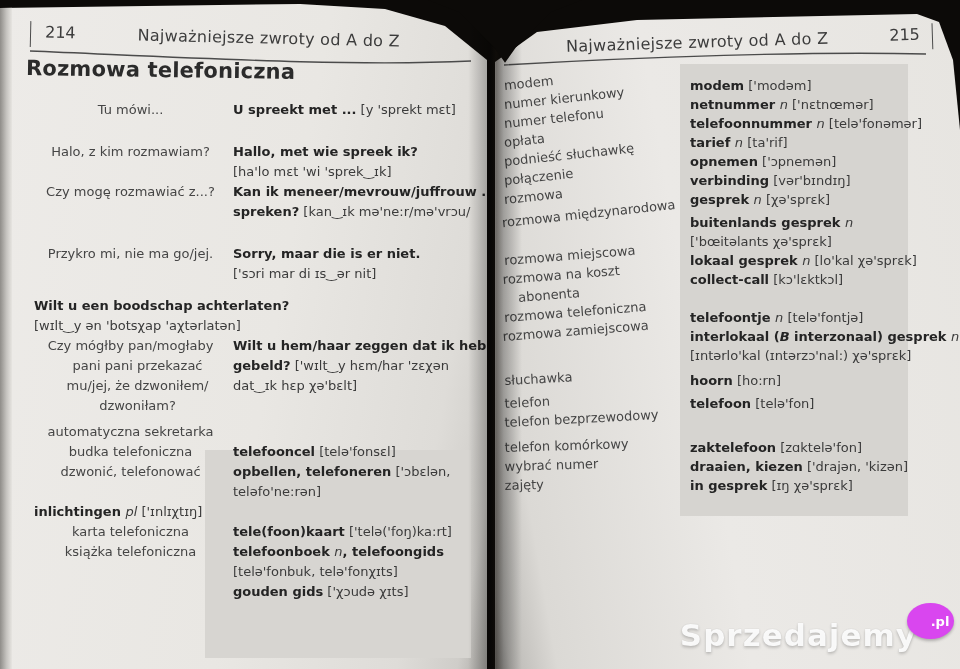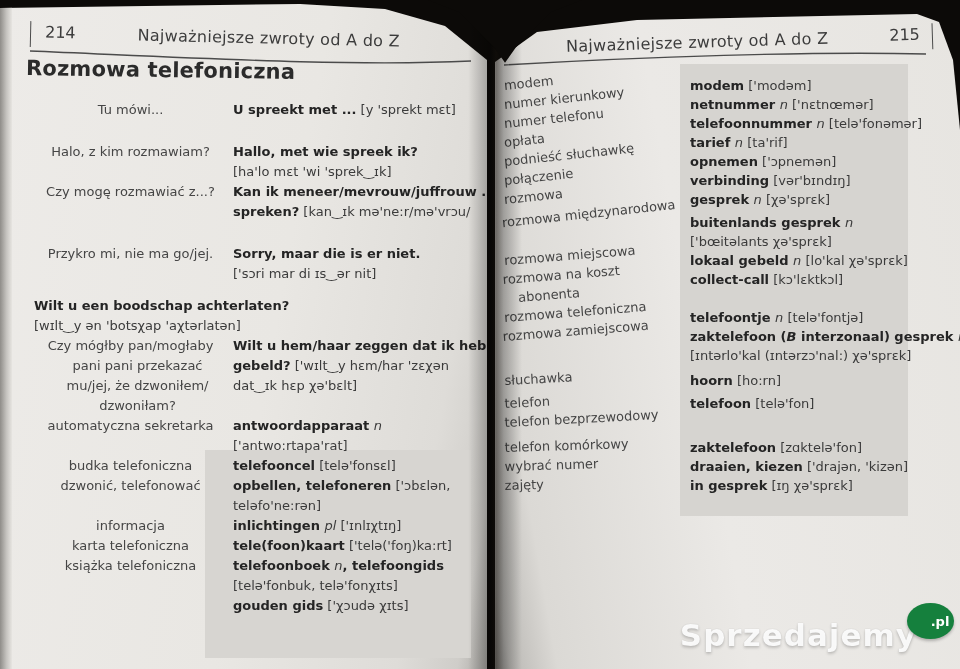--- a/index.html
+++ b/index.html
@@ -47,35 +47,35 @@
   .rp-rows .pl{width:181px;flex:none;padding-right:4px;color:#454545;}
   .nl{flex:1;}
   .ln{white-space:nowrap;}
   .pl .cont{padding-left:14px;}
   .sb{font-weight:700;color:#242424;}
   .si{font-style:italic;}
   .sbi{font-weight:700;font-style:italic;color:#242424;}
   .sr{}
 
   .lp-rows .r1{margin-top:22px}.lp-rows .r3{margin-top:22px}.lp-rows .r4{margin-top:12px}
-  .lp-rows .r5{}.lp-rows .r6{}
+  .lp-rows .r5{}.lp-rows .r6{margin-top:6px}
   .rp-rows .r7{margin-top:4px}.rp-rows .r12{margin-top:6px}.rp-rows .r13{margin-top:4px}.rp-rows .r15{margin-top:6px}
 
   .rp-rows .pl{transform-origin:0 100%;}
   .rp-rows .r0 .pl,.rp-rows .r1 .pl,.rp-rows .r2 .pl,.rp-rows .r3 .pl,
   .rp-rows .r4 .pl,.rp-rows .r5 .pl,.rp-rows .r6 .pl,.rp-rows .r7 .pl{transform:rotate(-6deg);}
   .rp-rows .r8 .pl,.rp-rows .r9 .pl,.rp-rows .r10 .pl,.rp-rows .r11 .pl{transform:rotate(-4.5deg);}
   .rp-rows .r12 .pl,.rp-rows .r13 .pl,.rp-rows .r14 .pl{transform:rotate(-3deg);}
   .rp-rows .r15 .pl,.rp-rows .r16 .pl,.rp-rows .r17 .pl{transform:rotate(-1.8deg);}
 
   
   .watermark{position:absolute;right:6px;bottom:16px;display:flex;align-items:flex-start;z-index:10;}
   .wm-text{font-size:31px;font-weight:700;letter-spacing:1px;color:rgba(253,253,253,.95);
     text-shadow:0 2px 3px rgba(0,0,0,.18),0 0 1px rgba(120,120,120,.35);}
-  .wm-badge{width:28px;height:36px;border-radius:50%;background:#15803d;color:#fff;font-size:13px;
+  .wm-badge{width:28px;height:36px;border-radius:50%;background:#d946ef;color:#fff;font-size:13px;
     font-weight:700;display:flex;align-items:center;justify-content:center;margin-left:-10px;margin-top:-14px;
     box-shadow:0 2px 3px rgba(0,0,0,.25);padding-left:19px;}
 </style>
 </head>
 <body>
 
 <div class="photo">
 
   <div class="page-left">
     <div class="lp-hl"></div>
@@ -131,46 +131,39 @@
           <div class="nl">
             <div class="ln"><span class="sb">Wilt u hem/haar zeggen dat ik heb</span></div>
             <div class="ln"><span class="sb">gebeld?</span><span class="sr"> ['wɪlt‿y hɛm/har 'zɛχən</span></div>
             <div class="ln"><span class="sr">dat‿ɪk hɛp χə'bɛlt]</span></div>
           </div>
         </div>
         <div class="row r6">
           <div class="pl">
             <div class="ln">automatyczna sekretarka</div>
           </div>
-          <div class="nl">
-            <div class="ln"><span class="sb">antwoordapparaat </span><span class="si">n</span></div>
-            <div class="ln"><span class="sr">['antwo:rtapa'rat]</span></div>
-          </div>
         </div>
         <div class="row r7">
           <div class="pl">
             <div class="ln">budka telefoniczna</div>
           </div>
           <div class="nl">
             <div class="ln"><span class="sb">telefooncel</span><span class="sr"> [telə'fonsɛl]</span></div>
           </div>
         </div>
         <div class="row r8">
           <div class="pl">
             <div class="ln">dzwonić, telefonować</div>
           </div>
           <div class="nl">
             <div class="ln"><span class="sb">opbellen, telefoneren</span><span class="sr"> ['ɔbɛlən,</span></div>
             <div class="ln"><span class="sr">teləfo'ne:rən]</span></div>
           </div>
         </div>
         <div class="row r9">
-          <div class="pl">
-            <div class="ln">informacja</div>
-          </div>
           <div class="nl">
             <div class="ln"><span class="sb">inlichtingen </span><span class="si">pl</span><span class="sr"> ['ɪnlɪχtɪŋ]</span></div>
           </div>
         </div>
         <div class="row r10">
           <div class="pl">
             <div class="ln">karta telefoniczna</div>
           </div>
           <div class="nl">
             <div class="ln"><span class="sb">tele(foon)kaart</span><span class="sr"> ['telə('foŋ)ka:rt]</span></div>
@@ -255,21 +248,21 @@
           <div class="nl">
             <div class="ln"><span class="sb">buitenlands gesprek </span><span class="si">n</span></div>
             <div class="ln"><span class="sr">['bœitəlants χə'sprɛk]</span></div>
           </div>
         </div>
         <div class="row r8">
           <div class="pl">
             <div class="ln">rozmowa miejscowa</div>
           </div>
           <div class="nl">
-            <div class="ln"><span class="sb">lokaal gebeld </span><span class="si">n</span><span class="sr"> [lo'kal χə'sprɛk]</span></div>
+            <div class="ln"><span class="sb">lokaal gesprek </span><span class="si">n</span><span class="sr"> [lo'kal χə'sprɛk]</span></div>
           </div>
         </div>
         <div class="row r9">
           <div class="pl">
             <div class="ln">rozmowa na koszt</div>
             <div class="ln cont">abonenta</div>
           </div>
           <div class="nl">
             <div class="ln"><span class="sb">collect-call</span><span class="sr"> [kɔ'lɛktkɔl]</span></div>
           </div>
@@ -280,21 +273,21 @@
           </div>
           <div class="nl">
             <div class="ln"><span class="sb">telefoontje </span><span class="si">n</span><span class="sr"> [telə'fontjə]</span></div>
           </div>
         </div>
         <div class="row r11">
           <div class="pl">
             <div class="ln">rozmowa zamiejscowa</div>
           </div>
           <div class="nl">
-            <div class="ln"><span class="sb">zaktelefoon (</span><span class="sbi">B</span><span class="sb"> interzonaal) gesprek </span><span class="si">n</span></div>
+            <div class="ln"><span class="sb">interlokaal (</span><span class="sbi">B</span><span class="sb"> interzonaal) gesprek </span><span class="si">n</span></div>
             <div class="ln"><span class="sr">[ɪntərlo'kal (ɪntərzɔ'nal:) χə'sprɛk]</span></div>
           </div>
         </div>
         <div class="row r12">
           <div class="pl">
             <div class="ln">słuchawka</div>
           </div>
           <div class="nl">
             <div class="ln"><span class="sb">hoorn</span><span class="sr"> [ho:rn]</span></div>
           </div>

